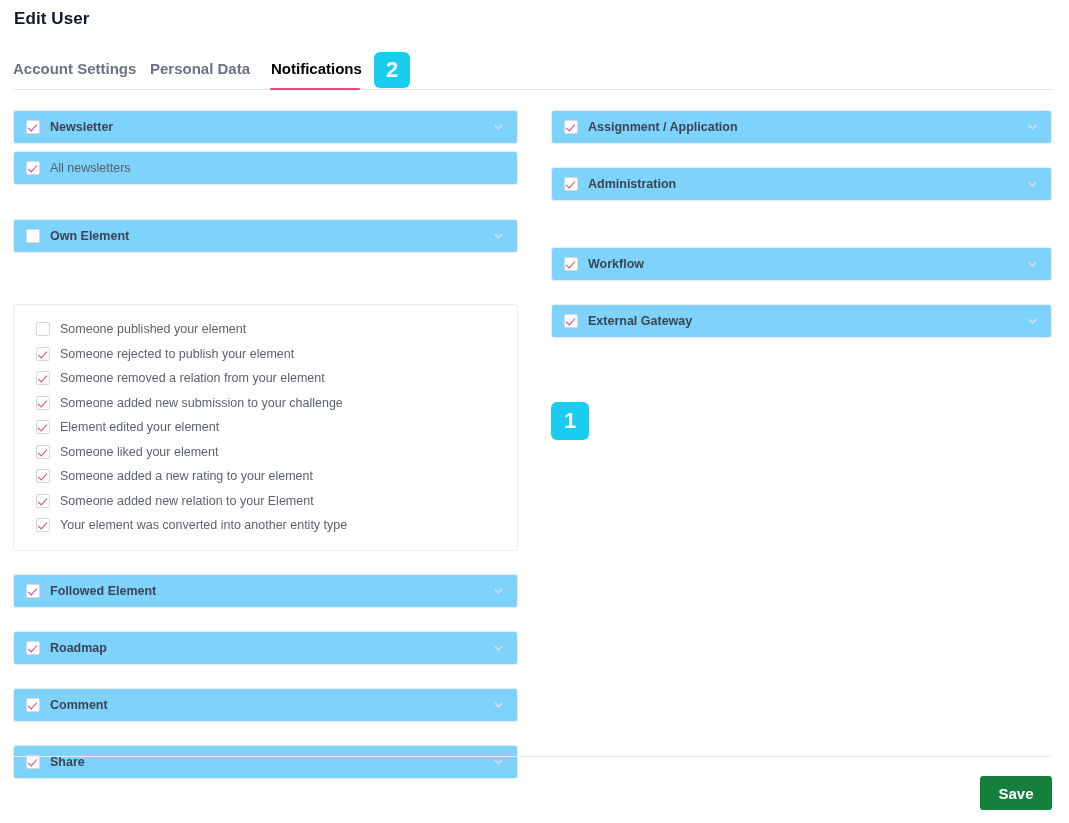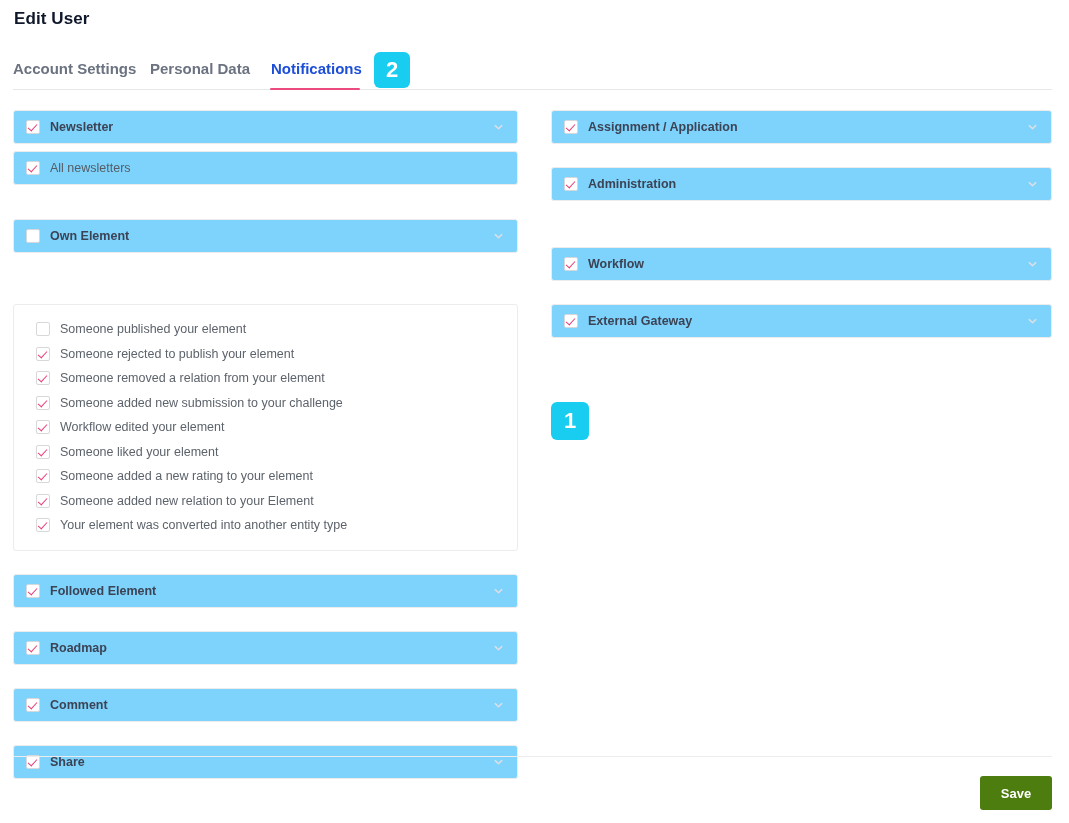--- a/index.html
+++ b/index.html
@@ -50,21 +50,21 @@
     color: #6b7280;
     padding: 0;
     white-space: nowrap;
     cursor: pointer;
     background: none;
     border: none;
     font-family: "Liberation Sans", sans-serif;
   }
   .tab.t1 { left: 13px; }
   .tab.t2 { left: 150px; }
-  .tab.t3 { left: 271px; color: #1d4ed8; }
+  .tab.t3 { left: 271px; color: #000000; }
   .tab-underline {
     position: absolute;
     left: 270px;
     top: 36px;
     width: 90px;
     height: 2px;
     background: #ec4b7f;
     border-radius: 1px;
   }
 
@@ -196,25 +196,25 @@
     width: 1039px;
     height: 1px;
     background: #ececee;
   }
   .save-button {
     position: absolute;
     left: 980px;
     top: 776px;
     width: 72px;
     height: 34px;
-    background: #4d7c0f;
+    background: #15803d;
     border: none;
     border-radius: 3px;
     color: #ffffff;
-    font-size: 13px;
+    font-size: 15px;
     font-weight: bold;
     font-family: "Liberation Sans", sans-serif;
     cursor: pointer;
   }
 </style>
 </head>
 <body>
 
 <div class="page-title">Edit User</div>
 
@@ -270,21 +270,21 @@
     <div class="sublist-row">
       <span class="cb checked"></span>
       <span class="sublist-label">Someone removed a relation from your element</span>
     </div>
     <div class="sublist-row">
       <span class="cb checked"></span>
       <span class="sublist-label">Someone added new submission to your challenge</span>
     </div>
     <div class="sublist-row">
       <span class="cb checked"></span>
-      <span class="sublist-label">Workflow edited your element</span>
+      <span class="sublist-label">Element edited your element</span>
     </div>
     <div class="sublist-row">
       <span class="cb checked"></span>
       <span class="sublist-label">Someone liked your element</span>
     </div>
     <div class="sublist-row">
       <span class="cb checked"></span>
       <span class="sublist-label">Someone added a new rating to your element</span>
     </div>
     <div class="sublist-row">

